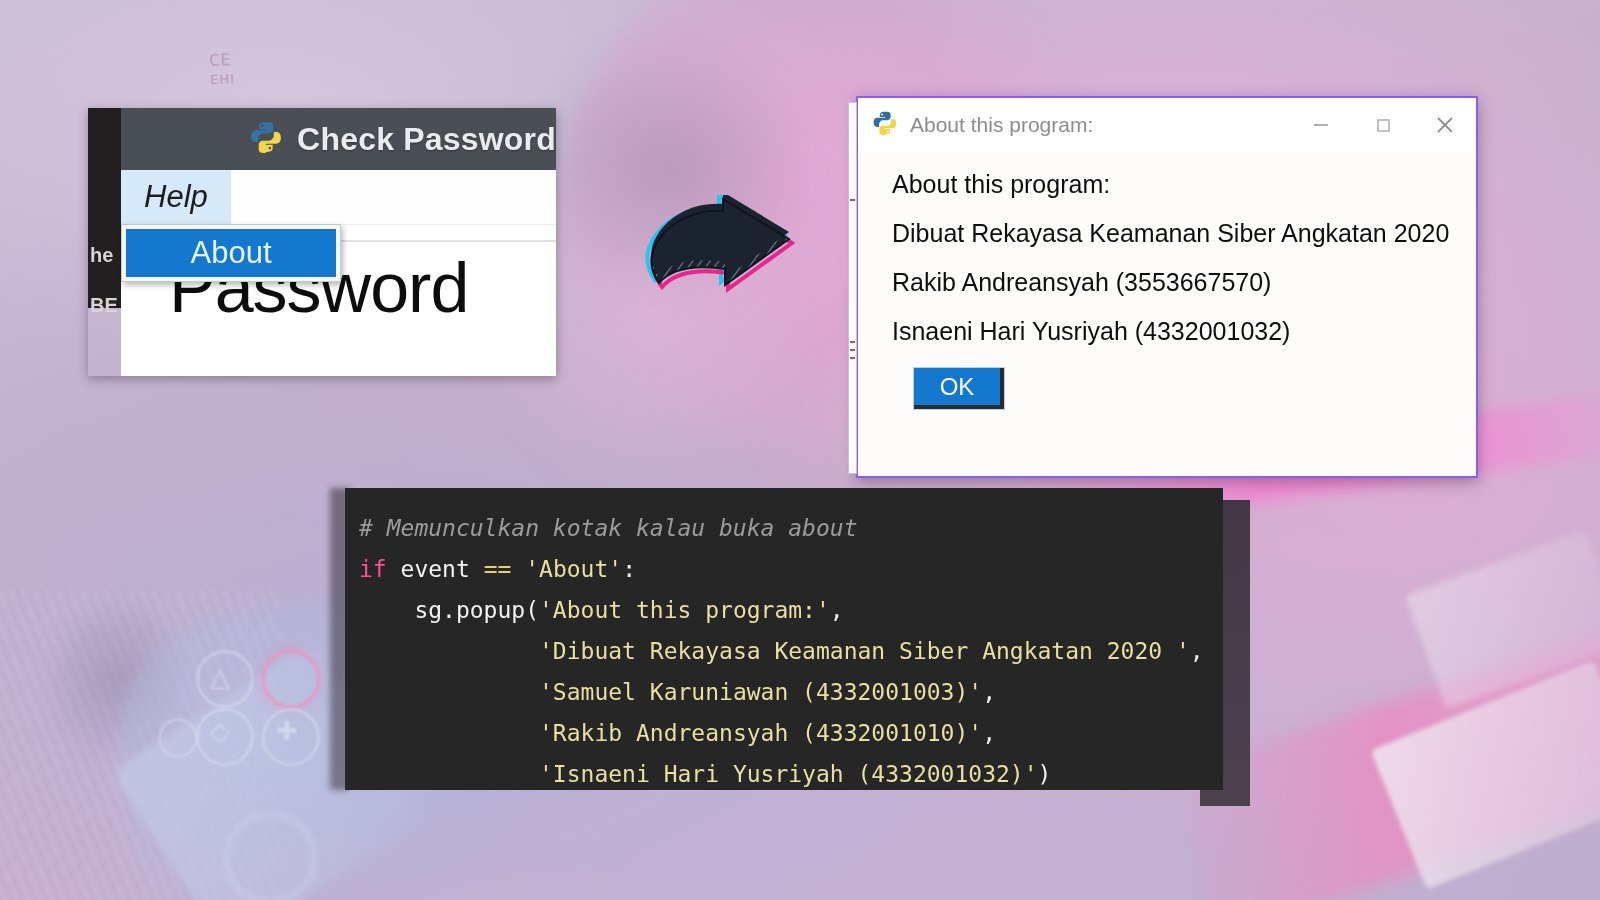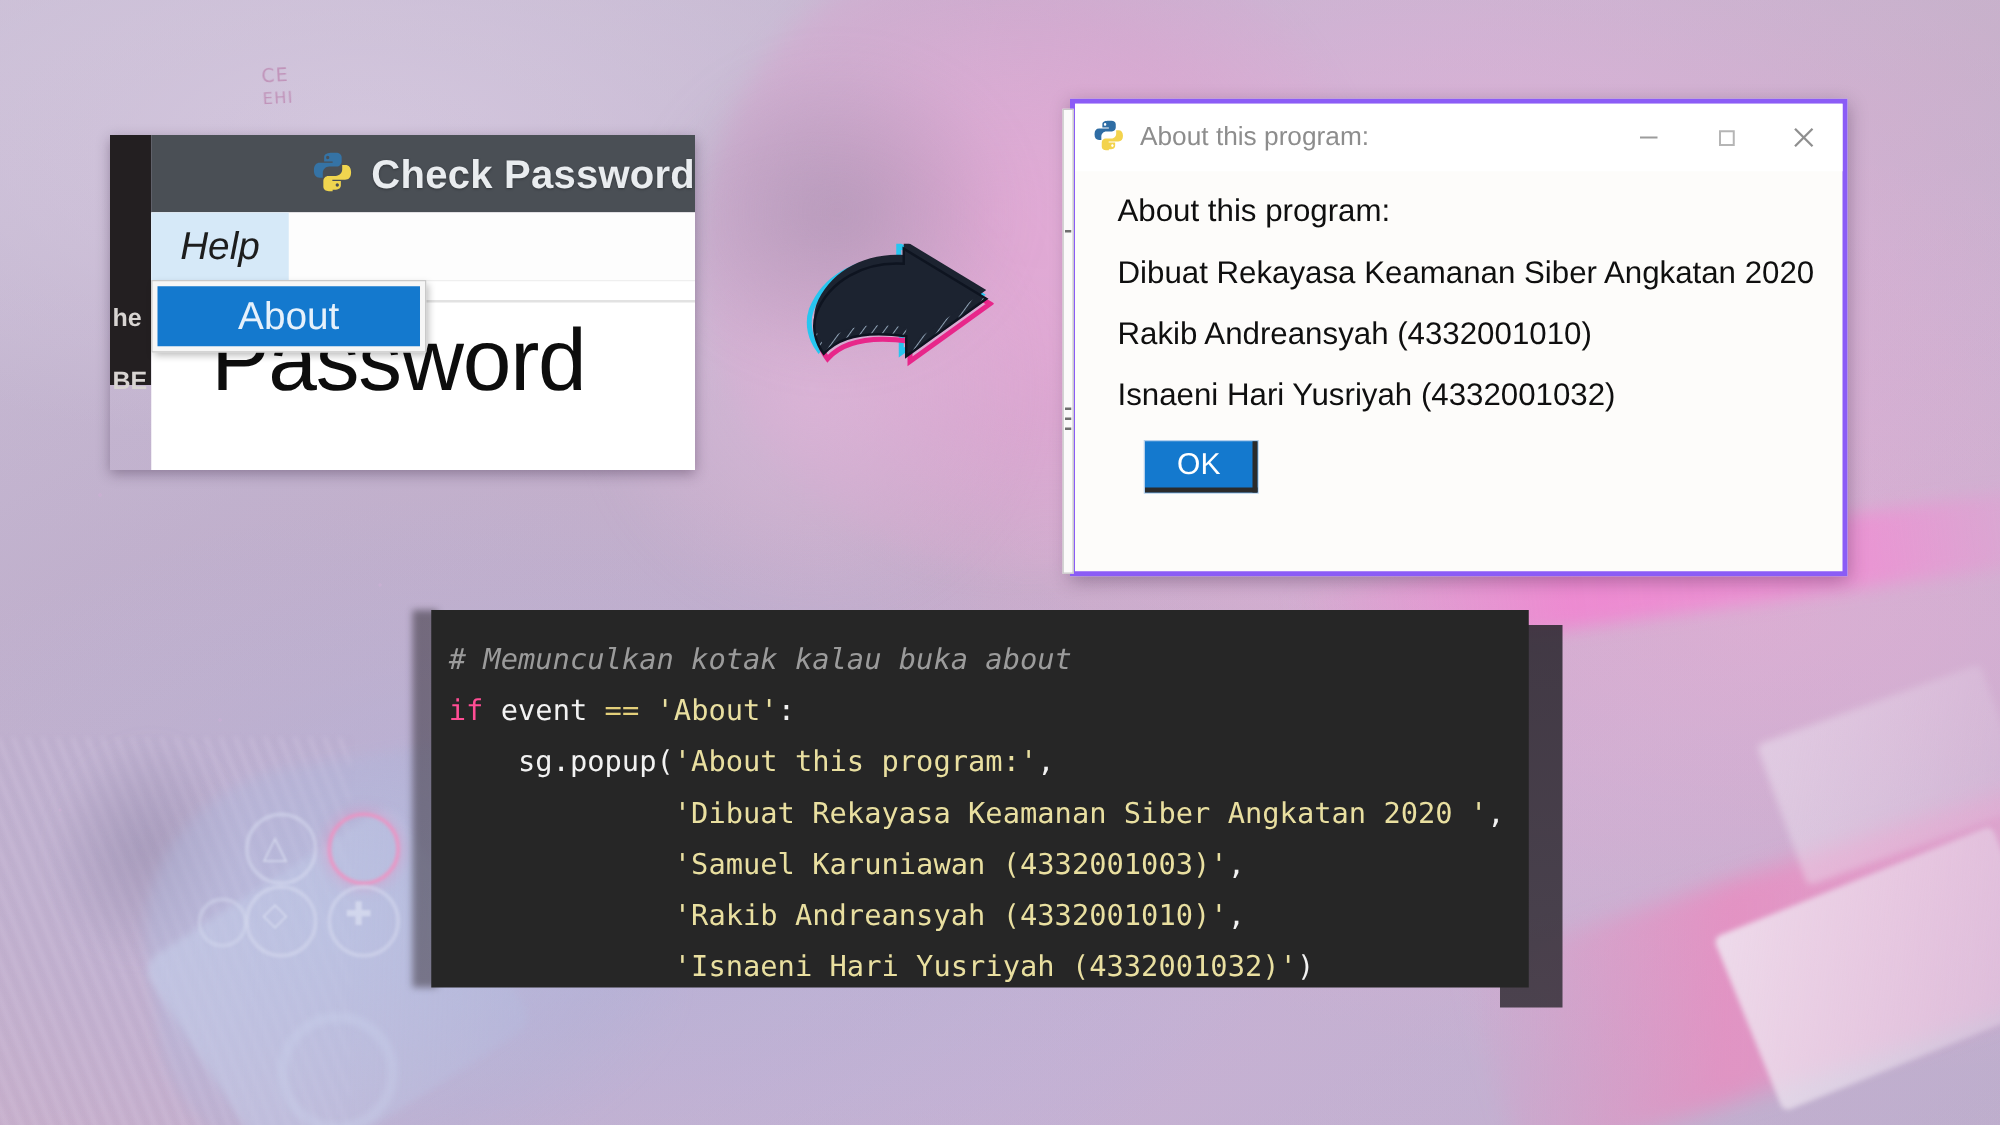--- a/index.html
+++ b/index.html
@@ -286,24 +286,24 @@
   
   #flow-arrow {
     position: absolute;
     left: 645px; top: 195px;
     width: 150px; height: 105px;
   }
 
   
   #about-dialog {
     position: absolute;
-    left: 856px; top: 79px;
+    left: 856px; top: 96px;
     width: 622px; height: 382px;
     background: #fdfcfa;
-    border: 4px solid #8b5cf6;
+    border: 2px solid #8b5cf6;
     box-shadow: 0 4px 14px rgba(40,20,50,0.35);
     box-sizing: border-box;
   }
   .dlg-sidestrip {
     position: absolute; left: -10px; top: 4px; width: 9px; height: 372px;
     background: #fbfafa;
     border: 1px solid #c6c6c6;
     box-sizing: border-box;
   }
   .dlg-sidestrip .tick {
@@ -501,21 +501,21 @@
             <line x1="6" y1="6" x2="20" y2="20" stroke="#8f8f8f" stroke-width="1.8"></line>
             <line x1="20" y1="6" x2="6" y2="20" stroke="#8f8f8f" stroke-width="1.8"></line>
           </svg>
         </div>
       </div>
     </div>
 
     <div class="dlg-content">
       <div class="dlg-line">About this program:</div>
       <div class="dlg-line">Dibuat Rekayasa Keamanan Siber Angkatan 2020</div>
-      <div class="dlg-line">Rakib Andreansyah (4332001010)</div>
+      <div class="dlg-line">Rakib Andreansyah (3553667570)</div>
       <div class="dlg-line">Isnaeni Hari Yusriyah (4332001032)</div>
       <div id="about-ok-button">OK</div>
     </div>
   </div>
 
   <div id="code-block"><div class="code-line"><span class="tok-comment"># Memunculkan kotak kalau buka about</span></div><div class="code-line"><span class="tok-kw">if</span><span class="tok-plain"> </span><span class="tok-plain">event</span><span class="tok-plain"> </span><span class="tok-op">==</span><span class="tok-plain"> </span><span class="tok-str">'About'</span><span class="tok-punc">:</span></div><div class="code-line"><span class="tok-plain">    sg.popup(</span><span class="tok-str">'About this program:'</span><span class="tok-punc">,</span></div><div class="code-line"><span class="tok-plain">             </span><span class="tok-str">'Dibuat Rekayasa Keamanan Siber Angkatan 2020 '</span><span class="tok-punc">,</span></div><div class="code-line"><span class="tok-plain">             </span><span class="tok-str">'Samuel Karuniawan (4332001003)'</span><span class="tok-punc">,</span></div><div class="code-line"><span class="tok-plain">             </span><span class="tok-str">'Rakib Andreansyah (4332001010)'</span><span class="tok-punc">,</span></div><div class="code-line"><span class="tok-plain">             </span><span class="tok-str">'Isnaeni Hari Yusriyah (4332001032)'</span><span class="tok-punc">)</span></div></div>
 
 </div>
 
 </body></html>

